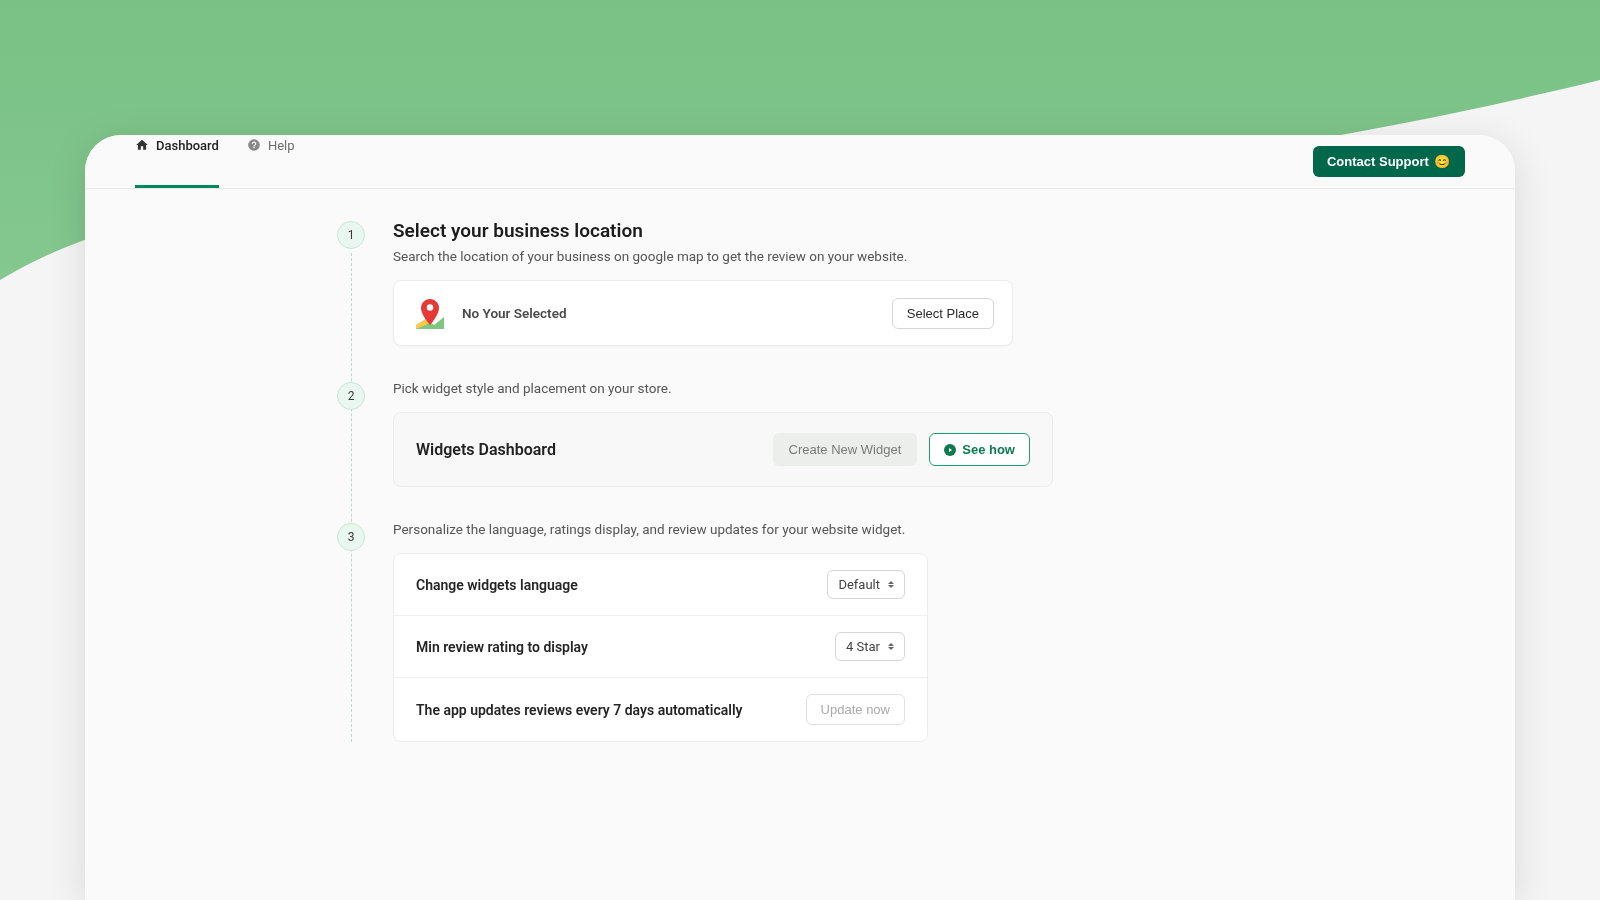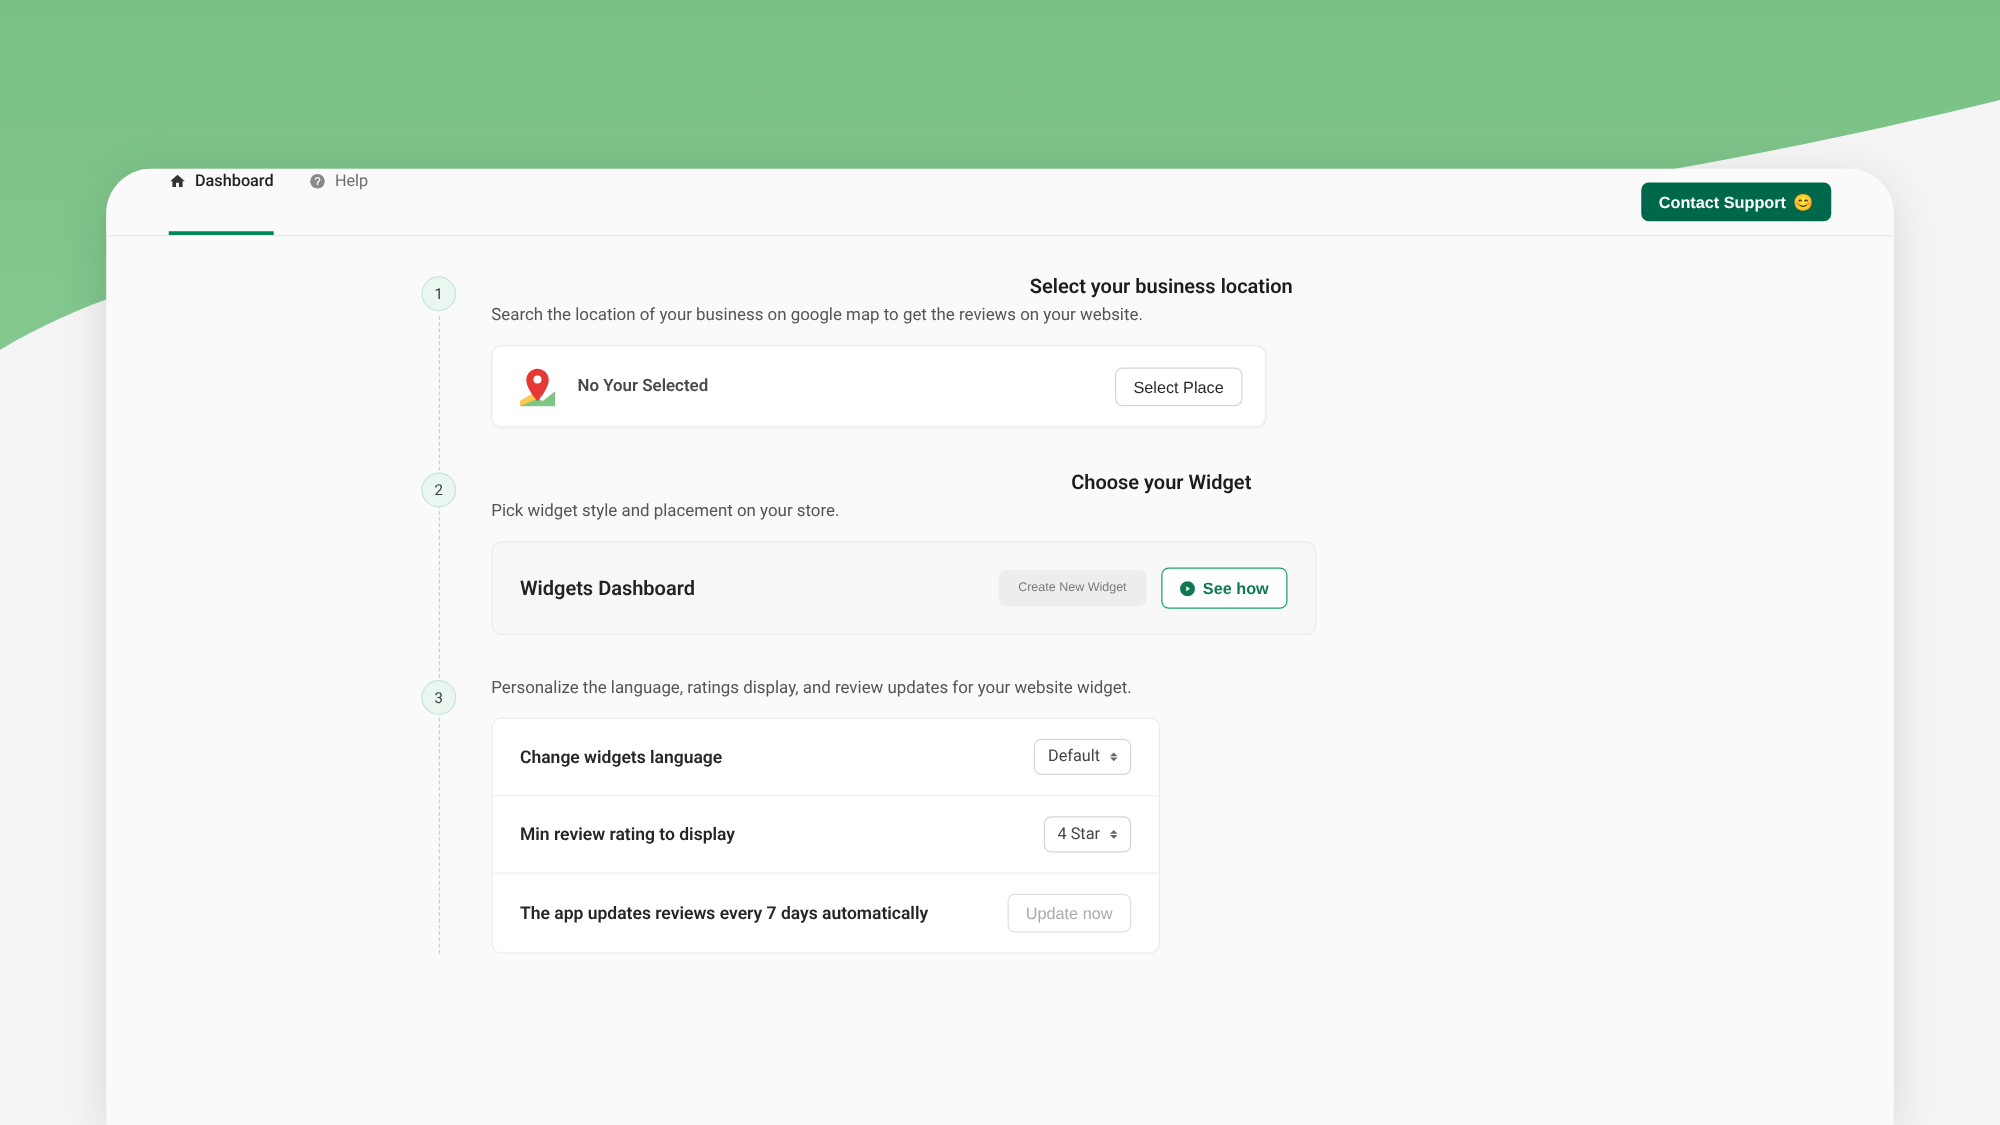--- a/index.html
+++ b/index.html
@@ -118,25 +118,24 @@
     background: #eaf7f0;
     border: 1px solid #c5e8d5;
     display: flex;
     align-items: center;
     justify-content: center;
     font-size: 12px;
     color: #3a3a3a;
     z-index: 2;
   }
   .step-title {
-    font-size: 16px;
+    font-size: 19px;
     font-weight: 600;
     color: #1c1c1c;
     margin-bottom: 6px;
-    text-align: center;
   }
   .step-desc {
     font-size: 13.5px;
     color: #555;
     margin-bottom: 16px;
   }
   .card {
     background: #fff;
     border: 1px solid #ececec;
     border-radius: 8px;
@@ -183,21 +182,21 @@
     font-size: 16px;
     font-weight: 600;
     color: #222;
     flex: 1;
   }
   .btn-muted {
     background: #eceeec;
     border: none;
     border-radius: 6px;
     padding: 9px 16px;
-    font-size: 10px;
+    font-size: 13px;
     color: #7a7a7a;
     cursor: pointer;
   }
   .btn-green-outline {
     background: #fff;
     border: 1.5px solid #1aa36c;
     border-radius: 6px;
     padding: 8px 14px;
     font-size: 13px;
     color: #0e7a50;
@@ -311,38 +310,37 @@
     </button>
   </div>
 
   <div class="content">
     <div class="steps">
       <div class="timeline"></div>
 
       <div class="step">
         <div class="step-num">1</div>
         <div class="step-title">Select your business location</div>
-        <div class="step-desc">Search the location of your business on google map to get the reviews on your website.</div>
+        <div class="step-desc">Search the location of your business on google map to get the review on your website.</div>
         <div class="card location-card">
           <div class="pin-icon">
             <svg viewBox="0 0 36 36">
               <path d="M4 30 L14 24 L22 30 L32 22 L32 34 L4 34 Z" fill="#80c683"></path>
               <path d="M4 30 L14 24 L18 28 L4 34 Z" fill="#ffc94d"></path>
               <path d="M18 4 C13 4 9 8 9 13 C9 20 18 30 18 30 C18 30 27 20 27 13 C27 8 23 4 18 4 Z" fill="#e53935"></path>
               <circle cx="18" cy="12.5" r="3.2" fill="#fff"></circle>
             </svg>
           </div>
           <div class="location-text">No Your Selected</div>
           <button class="btn-outline">Select Place</button>
         </div>
       </div>
 
       <div class="step">
         <div class="step-num">2</div>
-        <div class="step-title">Choose your Widget</div>
         <div class="step-desc">Pick widget style and placement on your store.</div>
         <div class="widgets-card">
           <div class="widgets-head">
             <div class="widgets-title">Widgets Dashboard</div>
             <button class="btn-muted">Create New Widget</button>
             <button class="btn-green-outline">
               <span class="play-dot"></span>
               <span>See how</span>
             </button>
           </div>

